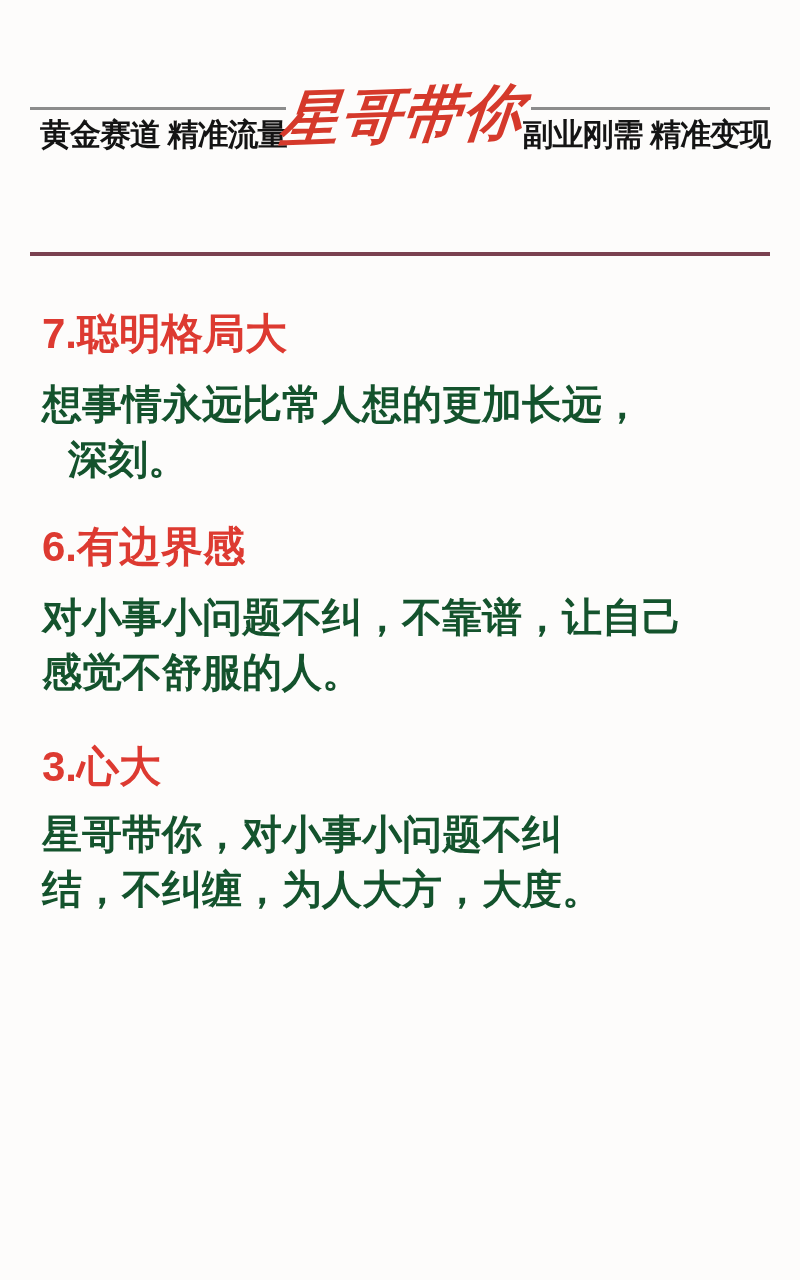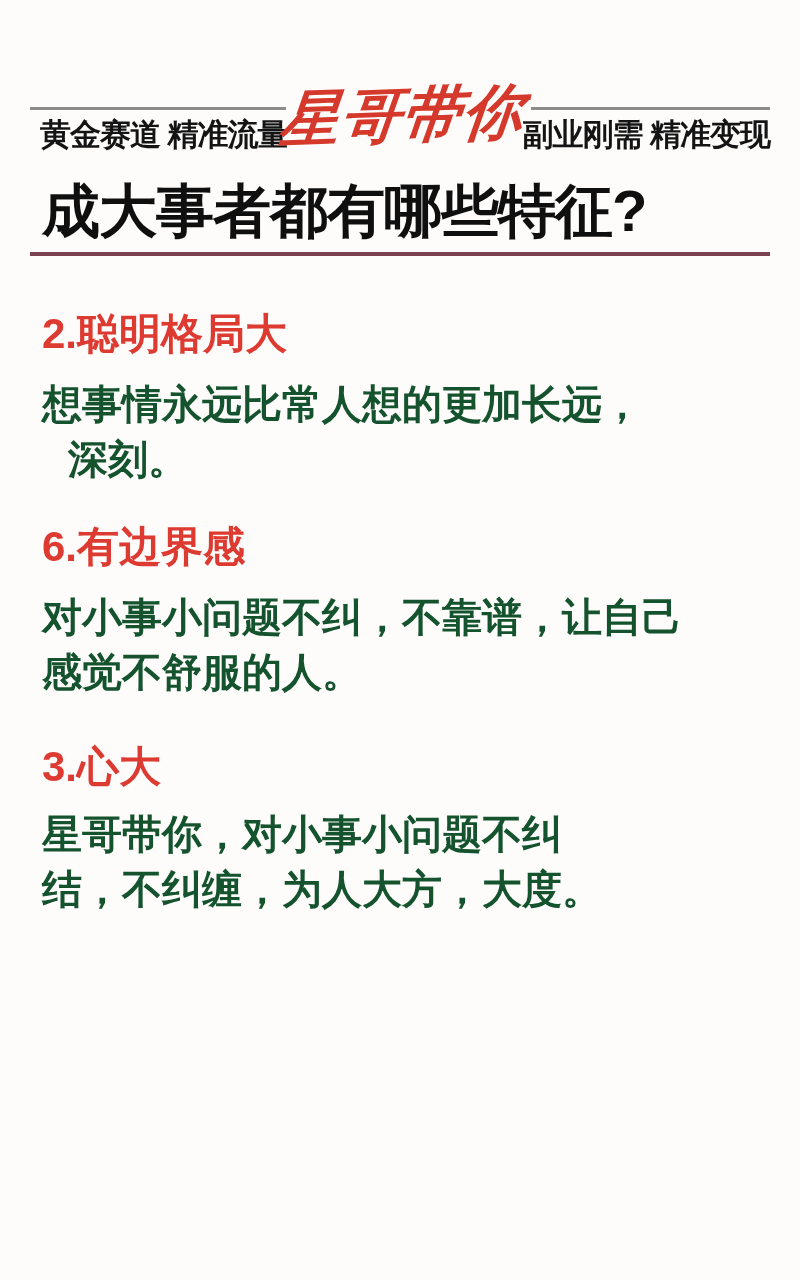--- a/index.html
+++ b/index.html
@@ -110,26 +110,25 @@
 
   <div class="rule rule-left"></div>
   <div class="rule rule-right"></div>
 
   <div class="tagline tagline-left">黄金赛道 精准流量</div>
 
   <div class="brand">星哥带你</div>
 
   <div class="tagline tagline-right">副业刚需 精准变现</div>
 
-  <h1 class="title">成大事者都有哪些特征?</h1>
 
   <div class="title-underline"></div>
 
   <section>
-    <h2 class="heading h1s">2.聪明格局大</h2>
+    <h2 class="heading h1s">7.聪明格局大</h2>
     <p class="bodyline b1a">想事情永远比常人想的更加长远，</p>
     <p class="bodyline b1b">深刻。</p>
   </section>
 
   <section>
     <h2 class="heading h2s">6.有边界感</h2>
     <p class="bodyline b2a">对小事小问题不纠，不靠谱，让自己</p>
     <p class="bodyline b2b">感觉不舒服的人。</p>
   </section>
 

